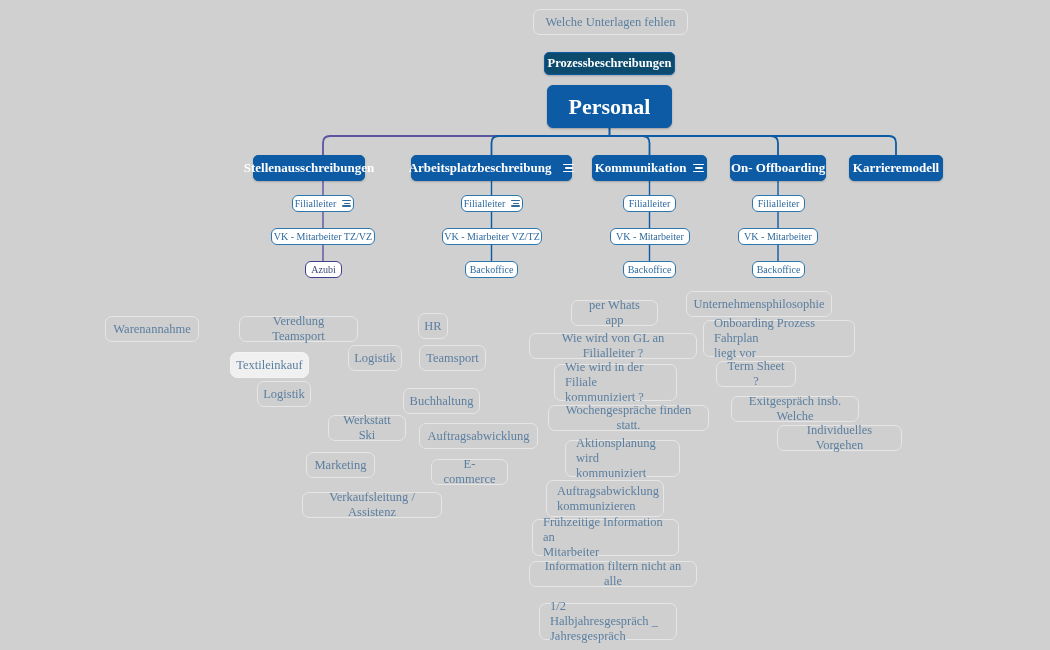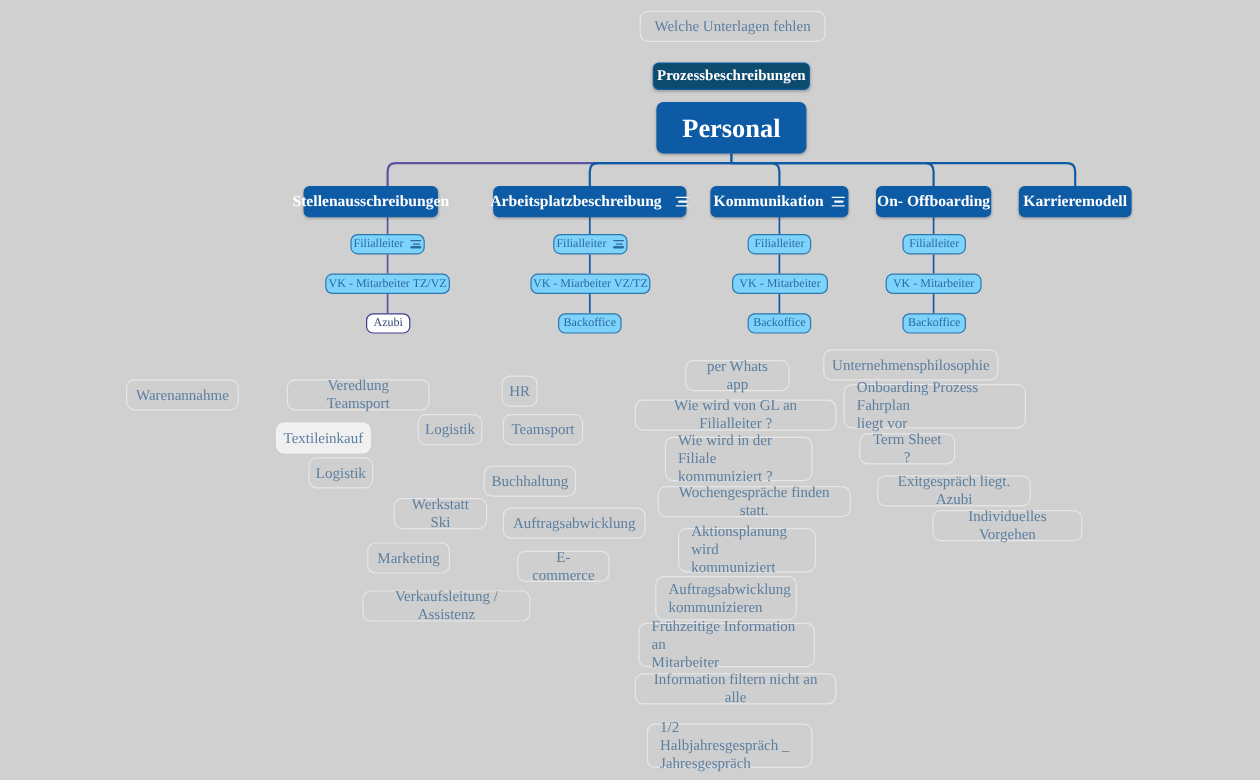--- a/index.html
+++ b/index.html
@@ -39,21 +39,21 @@
 
   
   .n-branch{
     background:#0d5ba5;color:#ffffff;font-weight:bold;font-size:13px;
     border-radius:5px;border:1px solid #0d5ba5;
     box-shadow:0 1px 2px rgba(0,0,0,.2);
     gap:7px;
   }
   
   .n-sub{
-    background:#7dd3fc;color:#2e6a9e;font-size:10px;
+    background:#ffffff;color:#2e6a9e;font-size:10px;
     border:1.4px solid #2e77ad;border-radius:6px;gap:6px;
   }
   .n-sub.sel{background:#ffffff;border-color:#403f8c;color:#3c4a7a;}
 
   .hamb{display:inline-block;width:11px;height:8px;position:relative;flex:0 0 auto;}
   .hamb i{position:absolute;left:0;height:1.4px;background:currentColor;display:block;border-radius:1px;}
   .hamb i:nth-child(1){top:0;width:11px;}
   .hamb i:nth-child(2){top:3.3px;width:8px;left:1.5px;}
   .hamb i:nth-child(3){top:6.6px;width:11px;}
   .n-sub .hamb{width:9px;height:6.5px;}
@@ -130,16 +130,16 @@
 kommunizieren</span></div>
       <div class="node n-note" style="left: 532px; top: 519px; width: 147px; height: 37px;"><span style="white-space: pre-line;">Frühzeitige Information an
 Mitarbeiter</span></div>
       <div class="node n-note center" style="left: 529px; top: 561px; width: 168px; height: 26px;"><span style="white-space: pre-line;">Information filtern nicht an alle</span></div>
       <div class="node n-note" style="left: 539px; top: 603px; width: 138px; height: 37px;"><span style="white-space: pre-line;">1/2 Halbjahresgespräch _
 Jahresgespräch</span></div>
       <div class="node n-note center" style="left: 686px; top: 291px; width: 146px; height: 26px;"><span style="white-space: pre-line;">Unternehmensphilosophie</span></div>
       <div class="node n-note" style="left: 703px; top: 320px; width: 152px; height: 37px;"><span style="white-space: pre-line;">Onboarding Prozess Fahrplan
 liegt vor</span></div>
       <div class="node n-note center" style="left: 716px; top: 361px; width: 80px; height: 26px;"><span style="white-space: pre-line;">Term Sheet ?</span></div>
-      <div class="node n-note center" style="left: 731px; top: 396px; width: 128px; height: 26px;"><span style="white-space: pre-line;">Exitgespräch liegt. Azubi</span></div>
+      <div class="node n-note center" style="left: 731px; top: 396px; width: 128px; height: 26px;"><span style="white-space: pre-line;">Exitgespräch insb. Welche</span></div>
       <div class="node n-note center" style="left: 777px; top: 425px; width: 125px; height: 26px;"><span style="white-space: pre-line;">Individuelles Vorgehen</span></div>
     </div>
 </div>
 
 </body></html>

